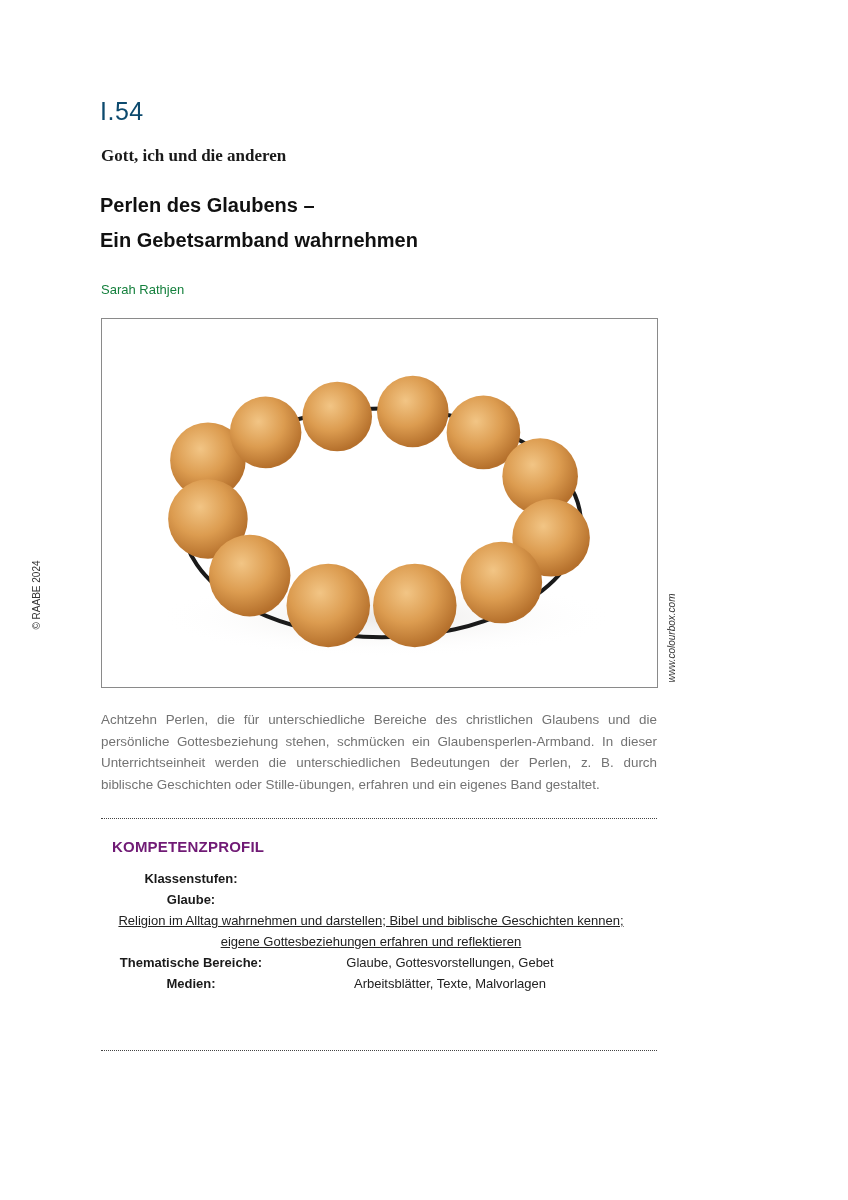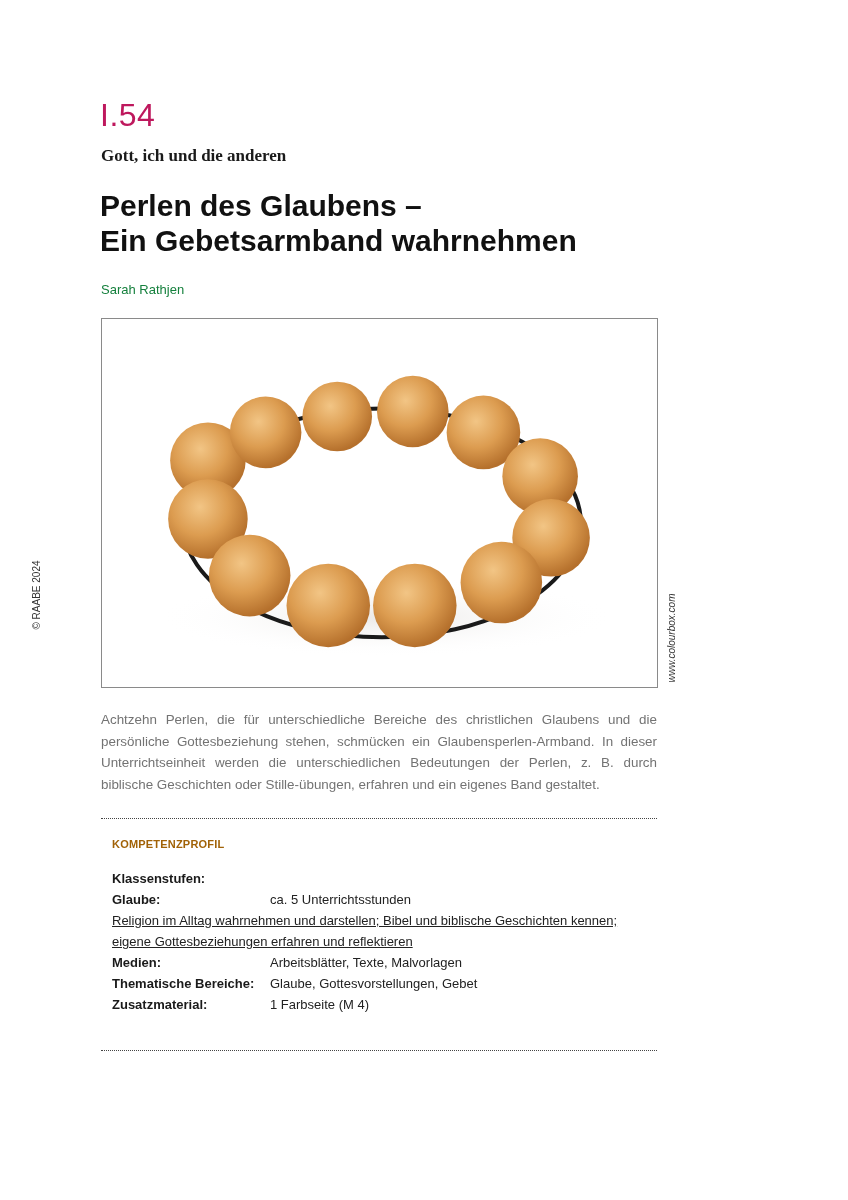--- a/index.html
+++ b/index.html
@@ -1,37 +1,37 @@
 <!DOCTYPE html>
 <html><head>
 <meta charset="utf-8">
 <style>
   * { box-sizing: border-box; margin: 0; padding: 0; }
   html, body { width: 848px; height: 1200px; background: #ffffff; overflow: hidden; }
   body { position: relative; font-family: "Liberation Sans", "DejaVu Sans", sans-serif; color: #1a1a1a; }
 
-  .page-number { position: absolute; left: 100px; top: 97px; font-size: 32px; color: #be185d; letter-spacing: 0.5px; }
+  .page-number { position: absolute; left: 100px; top: 97px; font-size: 25px; color: #0c4a6e; letter-spacing: 0.5px; }
   .series-title { position: absolute; left: 101px; top: 146px; font-size: 17px; font-weight: bold; color: #1a1a1a; font-family: Liberation Serif, serif; }
-  .main-title { position: absolute; left: 100px; top: 188px; font-size: 30px; font-weight: bold; line-height: 35px; color: #111; }
+  .main-title { position: absolute; left: 100px; top: 188px; font-size: 20px; font-weight: bold; line-height: 35px; color: #111; }
   .author { position: absolute; left: 101px; top: 282px; font-size: 13px; color: #15803d; }
 
   .copyright { position: absolute; left: 36px; top: 595px; transform: translate(-50%, -50%) rotate(-90deg); font-size: 10px; color: #333; white-space: nowrap; }
   .photo-credit { position: absolute; left: 671px; top: 638px; transform: translate(-50%, -50%) rotate(-90deg); font-size: 10px; font-style: italic; color: #333; white-space: nowrap; }
 
   .photo-frame { position: absolute; left: 101px; top: 318px; width: 557px; height: 370px; border: 1px solid #8a8a8a; background: #ffffff; overflow: hidden; }
   .photo-frame svg { display: block; width: 100%; height: 100%; }
 
   .intro { position: absolute; left: 101px; top: 709px; width: 556px; font-size: 13.4px; line-height: 21.5px; color: #737373; text-align: justify; }
 
   .dotted-rule { position: absolute; left: 101px; width: 556px; height: 0; border-top: 1.5px dotted #444; }
   .rule-top { top: 818px; }
   .rule-bottom { top: 1050px; }
 
-  .profile-heading { position: absolute; left: 112px; top: 838px; font-size: 11px; font-weight: bold; color: #a16207; letter-spacing: 0.2px; }
-  .profile-table { position: absolute; left: 112px; top: 868px; width: 530px; }
+  .profile-heading { position: absolute; left: 112px; top: 838px; font-size: 15px; font-weight: bold; color: #701a75; letter-spacing: 0.2px; }
+  .profile-table { position: absolute; left: 112px; top: 868px; width: 530px; text-align: center; }
   .profile-row { display: flex; font-size: 13px; line-height: 21px; }
   .profile-label { width: 158px; flex: 0 0 158px; font-weight: bold; color: #1a1a1a; }
   .profile-value { flex: 1; color: #222; padding-right: 12px; }
 </style>
 </head>
 <body>
 
 <div class="page-number">I.54</div>
 <div class="series-title">Gott, ich und die anderen</div>
 <div class="main-title">
@@ -83,32 +83,27 @@
 <div class="dotted-rule rule-top"></div>
 
 <div class="profile-heading">KOMPETENZPROFIL</div>
 
 <div class="profile-table">
   <div class="profile-row">
     <div class="profile-label">Klassenstufen:</div>
   </div>
   <div class="profile-row">
     <div class="profile-label">Glaube:</div>
-    <div class="profile-value">ca. 5 Unterrichtsstunden</div>
   </div>
   <div class="profile-row">
     <div class="profile-value" style="hyphens:manual;text-decoration:underline;">Religion im Alltag wahrnehmen und darstellen; Bibel und biblische Geschichten kennen; eigene Gottesbeziehungen erfahren und reflektieren</div>
-  </div>
-  <div class="profile-row">
-    <div class="profile-label">Medien:</div>
-    <div class="profile-value">Arbeitsblätter, Texte, Malvorlagen</div>
   </div>
   <div class="profile-row">
     <div class="profile-label">Thematische Bereiche:</div>
     <div class="profile-value">Glaube, Gottesvorstellungen, Gebet</div>
   </div>
   <div class="profile-row">
-    <div class="profile-label">Zusatzmaterial:</div>
-    <div class="profile-value">1 Farbseite (M 4)</div>
+    <div class="profile-label">Medien:</div>
+    <div class="profile-value">Arbeitsblätter, Texte, Malvorlagen</div>
   </div>
 </div>
 
 <div class="dotted-rule rule-bottom"></div>
 
 </body></html>

